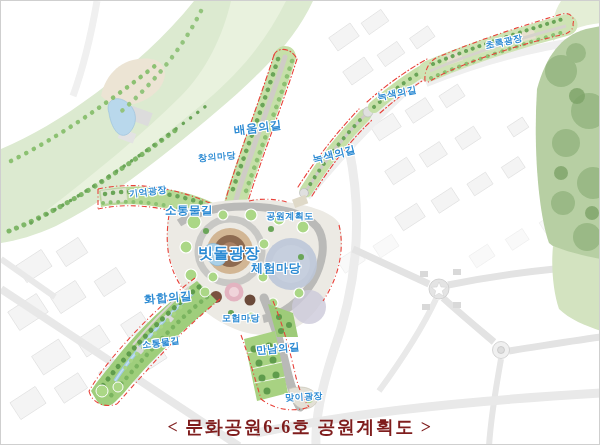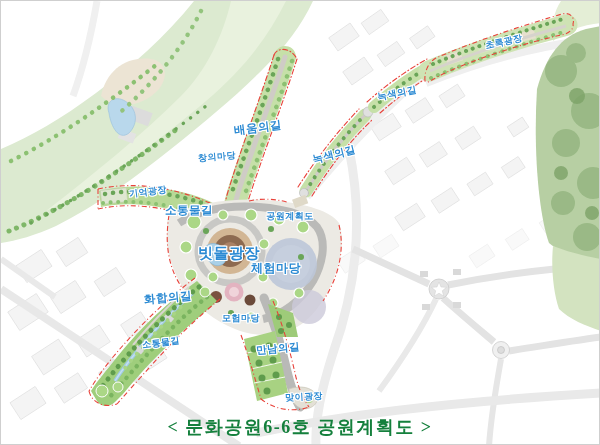--- a/index.html
+++ b/index.html
@@ -11,21 +11,21 @@
   .map-svg{position:absolute;left:0;top:0;}
   .lbl{
     position:absolute;color:#2b8ad3;font-weight:bold;white-space:nowrap;
     text-shadow:-1px 0 0 #fff,1px 0 0 #fff,0 -1px 0 #fff,0 1px 0 #fff,
                 -1px -1px 0 #fff,1px 1px 0 #fff,1px -1px 0 #fff,-1px 1px 0 #fff;
     letter-spacing:.5px;line-height:1;
   }
   .caption{
     position:absolute;left:0;top:414px;width:100%;text-align:center;
     font-family:"Liberation Serif","DejaVu Serif",serif;
-    font-size:18px;font-weight:600;color:#15803d;letter-spacing:1.5px;
+    font-size:18px;font-weight:600;color:#7f1d1d;letter-spacing:1.5px;
   }
 </style>
 </head>
 <body>
 
 <div class="stage">
 
 <svg class="map-svg" width="600" height="445" viewBox="0 0 600 445">
 
   <g fill="#f3f3f3" stroke="#dadada" stroke-width="0.7" opacity="0.85">

